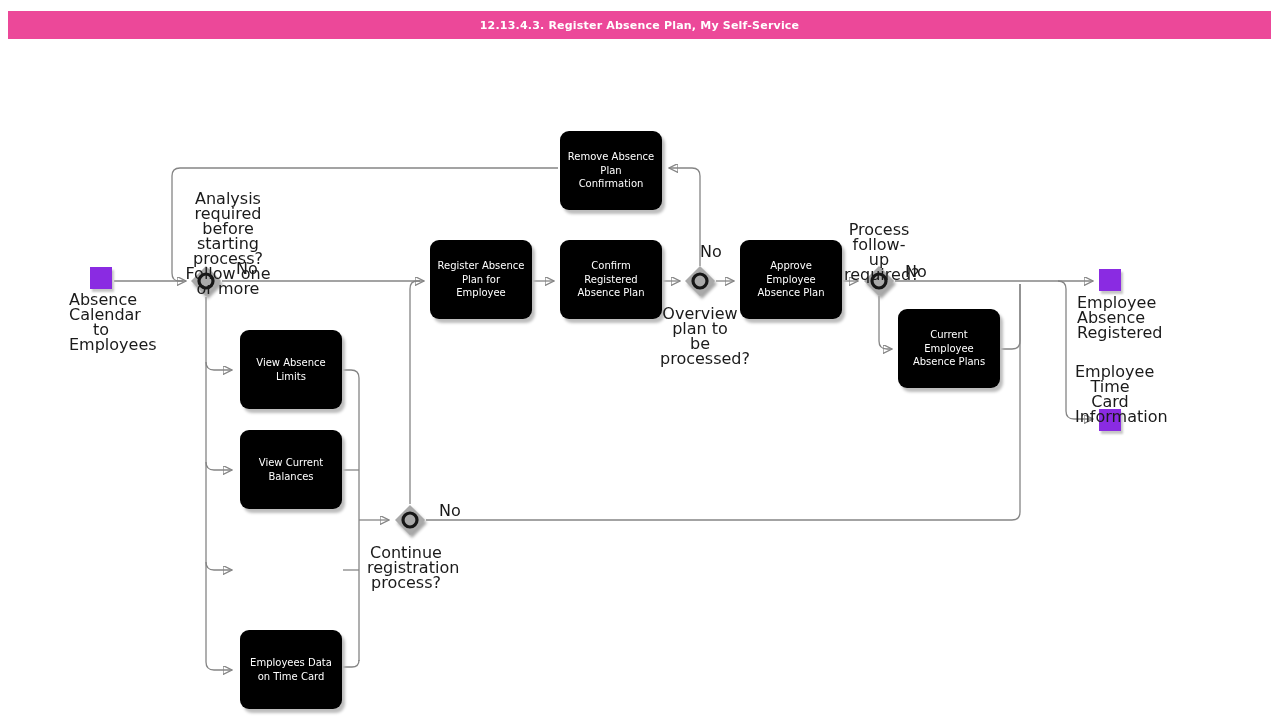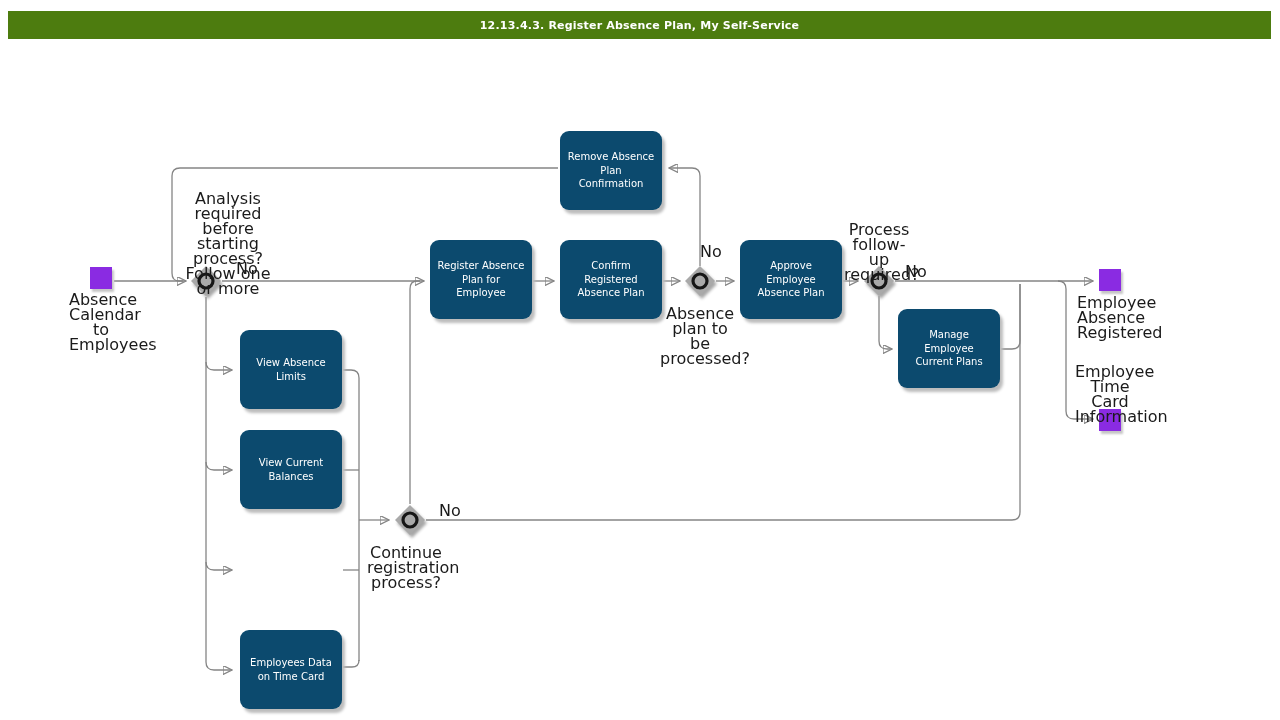--- a/index.html
+++ b/index.html
@@ -2,27 +2,27 @@
 <html><head>
 <meta charset="utf-8">
 <style>
   html,body{margin:0;padding:0;background:#ffffff;}
   .canvas{
     position:relative;width:1280px;height:720px;background:#ffffff;overflow:hidden;
     font-family:"DejaVu Sans","Liberation Sans",sans-serif;color:#1a1a1a;
   }
   .titlebar{
     position:absolute;left:8px;top:11px;width:1263px;height:28px;
-    background:#4d7c0f;display:flex;align-items:center;justify-content:center;
+    background:#ec4899;display:flex;align-items:center;justify-content:center;
   }
   .titlebar span{color:#ffffff;font-size:11px;font-weight:bold;letter-spacing:0.2px;}
   svg.connectors{position:absolute;left:0;top:0;width:1280px;height:720px;}
   svg.connectors path{fill:none;stroke:#858585;stroke-width:1.3px;}
   .activity{
-    position:absolute;width:102px;height:79px;background:#0c4a6e;border-radius:9px;
+    position:absolute;width:102px;height:79px;background:#000000;border-radius:9px;
     box-shadow:3px 4px 3px #bdbdbd;
     display:flex;align-items:center;justify-content:center;text-align:center;
     padding:0 7px;box-sizing:border-box;cursor:pointer;
   }
   .activity span{color:#ffffff;font-size:10px;line-height:13.5px;}
   .event{
     position:absolute;width:22px;height:22px;background:#8a2be2;
     box-shadow:2px 3px 2px #c6c6c6;
   }
   .lbl{
@@ -104,21 +104,21 @@
   <div class="activity" style="left:560px;top:240px">
     <span>Confirm Registered Absence Plan</span>
   </div>
   <div class="activity" style="left:430px;top:240px">
     <span>Register Absence Plan for Employee</span>
   </div>
   <div class="activity" style="left:740px;top:240px">
     <span>Approve Employee Absence Plan</span>
   </div>
   <div class="activity" style="left:898px;top:309px">
-    <span>Manage Employee Current Plans</span>
+    <span>Current Employee Absence Plans</span>
   </div>
   <div class="activity" style="left:240px;top:330px">
     <span>View Absence Limits</span>
   </div>
   <div class="activity" style="left:240px;top:430px">
     <span>View Current Balances</span>
   </div>
   <div class="activity" style="left:240px;top:630px">
     <span>Employees Data on Time Card</span>
   </div>
@@ -131,21 +131,21 @@
   </div>
   <div class="lbl" style="left:178px;top:191px;width:100px">Analysis required before starting process? Follow one or more</div>
   <div class="lbl" style="left:236px;top:261px;width:20px">No</div>
 
   <div class="decision" style="left:680px;top:261px">
     <svg width="40" height="40" viewBox="0 0 40 40">
       <polygon points="20,5 35,20 20,35 5,20"></polygon>
         <circle cx="20" cy="20" r="7"></circle>
     </svg>
   </div>
-  <div class="lbl" style="left:660px;top:306px;width:80px">Absence plan to be processed?</div>
+  <div class="lbl" style="left:660px;top:306px;width:80px">Overview plan to be processed?</div>
   <div class="lbl" style="left:700px;top:244px;width:20px">No</div>
 
   <div class="decision" style="left:859px;top:261px">
     <svg width="40" height="40" viewBox="0 0 40 40">
       <polygon points="20,5 35,20 20,35 5,20"></polygon>
         <circle cx="20" cy="20" r="7"></circle>
     </svg>
   </div>
   <div class="lbl" style="left:844px;top:222px;width:70px">Process follow-up required?</div>
   <div class="lbl" style="left:905px;top:264px;width:20px">No</div>

